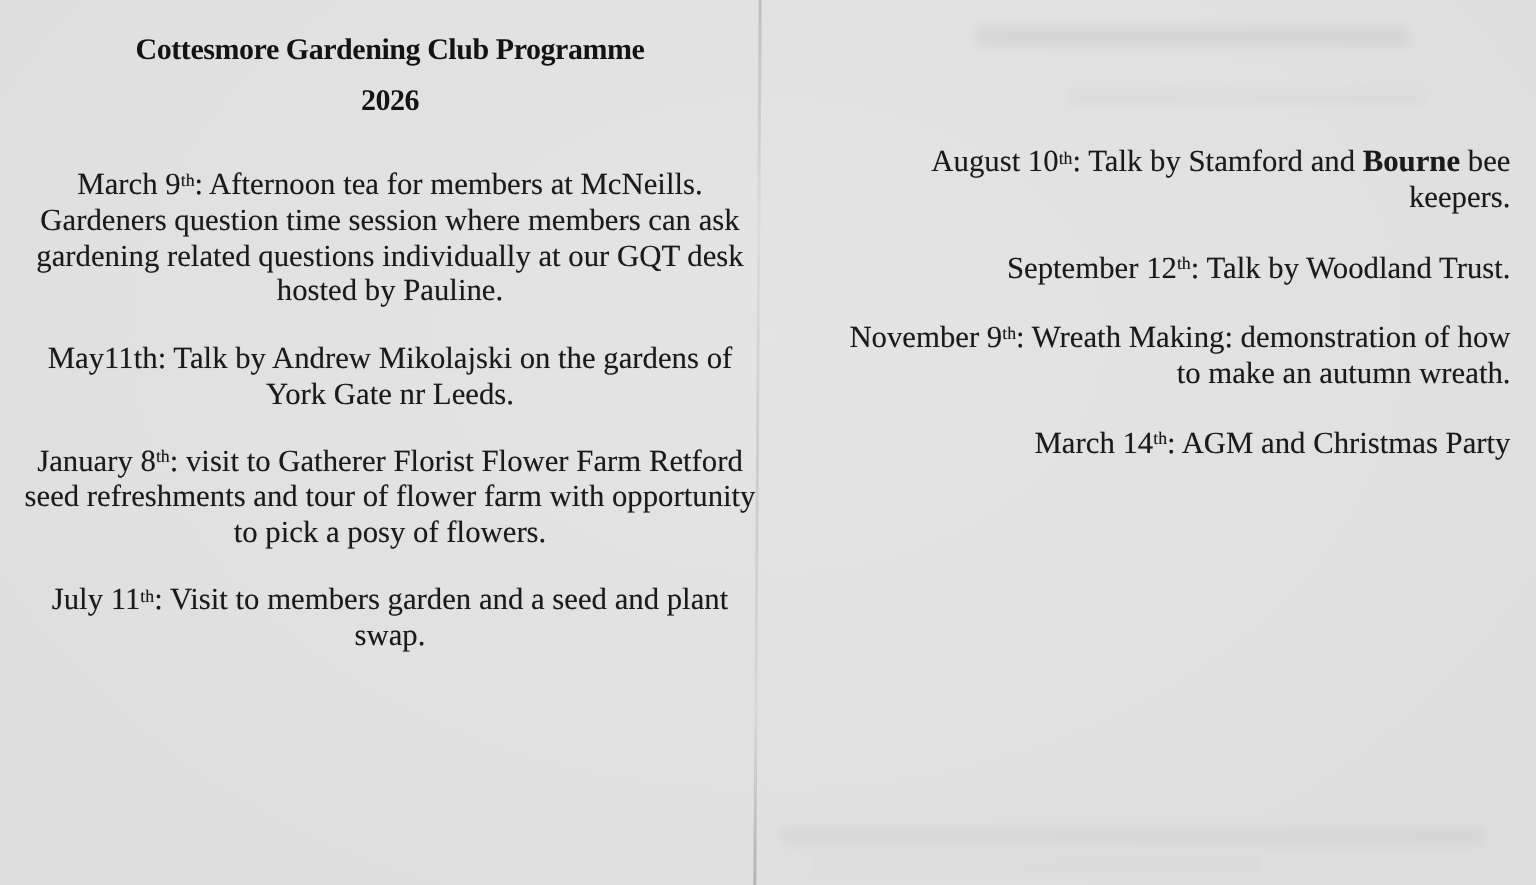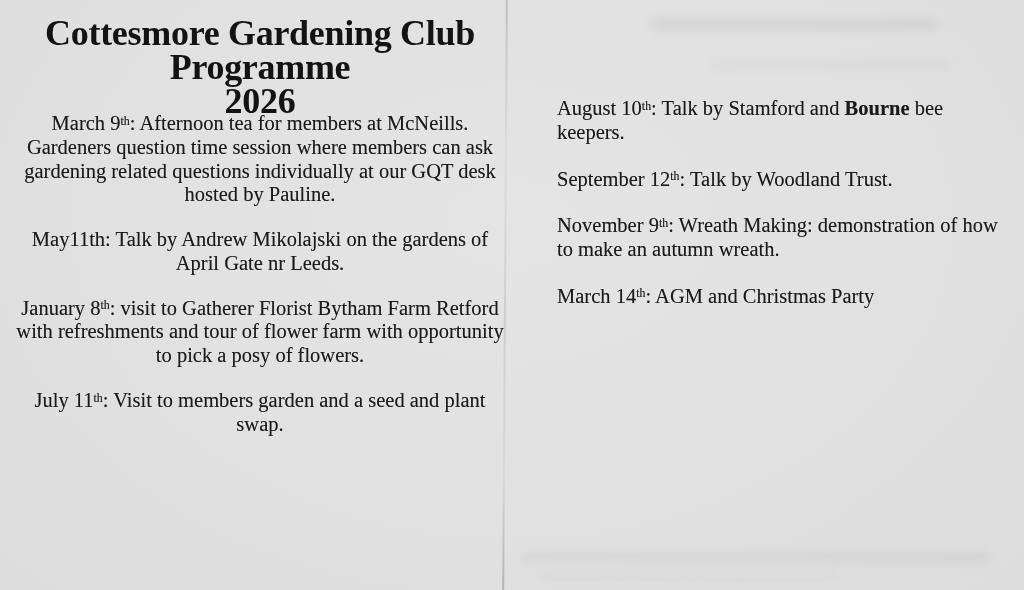--- a/index.html
+++ b/index.html
@@ -16,37 +16,37 @@
     font-family: "Liberation Serif", "DejaVu Serif", serif;
     color: #1a1a1a;
   }
   .title {
     position: absolute;
     top: 16px;
     left: 4px;
     width: 512px;
     margin: 0;
     text-align: center;
-    font-size: 36px;
+    font-size: 20px;
     line-height: 34px;
     font-weight: bold;
     letter-spacing: -0.3px;
     color: #131313;
   }
   .title .tline { display: block; }
   .col {
     position: absolute;
     font-size: 20.5px;
     line-height: 1.16;
     text-shadow: 0 0 0.5px rgba(30,30,30,0.4);
   }
   .col-left  { left: 12px;  top: 112px; width: 496px; text-align: center; }
   .col-right { left: 557px; top: 97px;  width: 450px; }
   .event { margin: 0 0 21px 0; }
-  .col-right .event { margin-bottom: 23px; }
+  .col-right .event { margin-bottom: 23px; text-align: right; }
   .ord {
     font-size: 0.58em;
     line-height: 0;
     position: relative;
     top: -0.45em;
     vertical-align: baseline;
   }
   .event b { font-weight: bold; }
   
   .crease {
@@ -79,22 +79,22 @@
 
 <div class="scan">
 
   <h1 class="title">
       <span class="tline">Cottesmore Gardening Club Programme</span>
       <span class="tline">2026</span>
     </h1>
 
   <div class="col col-left">
     <p class="event"><span>March 9</span><sup class="ord">th</sup><span>: Afternoon tea for members at McNeills. Gardeners question time session where members can ask gardening related questions individually at our GQT desk hosted by Pauline.</span></p>
-    <p class="event"><span>May11th</span><sup class="ord"></sup><span>: Talk by Andrew Mikolajski on the gardens of April Gate nr Leeds.</span></p>
-    <p class="event"><span>January 8</span><sup class="ord">th</sup><span>: visit to Gatherer Florist Bytham Farm Retford with refreshments and tour of flower farm with opportunity to pick a posy of flowers.</span></p>
+    <p class="event"><span>May11th</span><sup class="ord"></sup><span>: Talk by Andrew Mikolajski on the gardens of York Gate nr Leeds.</span></p>
+    <p class="event"><span>January 8</span><sup class="ord">th</sup><span>: visit to Gatherer Florist Flower Farm Retford seed refreshments and tour of flower farm with opportunity to pick a posy of flowers.</span></p>
     <p class="event"><span>July 11</span><sup class="ord">th</sup><span>: Visit to members garden and a seed and plant swap.</span></p>
   </div>
 
   <div class="col col-right">
     <p class="event"><span>August 10</span><sup class="ord">th</sup><span>: Talk by Stamford and </span><b>Bourne</b><span> bee keepers.</span></p>
     <p class="event"><span>September 12</span><sup class="ord">th</sup><span>: Talk by Woodland Trust.</span></p>
     <p class="event"><span>November 9</span><sup class="ord">th</sup><span>: Wreath Making: demonstration of how to make an autumn wreath.</span></p>
     <p class="event"><span>March 14</span><sup class="ord">th</sup><span>: AGM and Christmas Party</span></p>
   </div>
 

